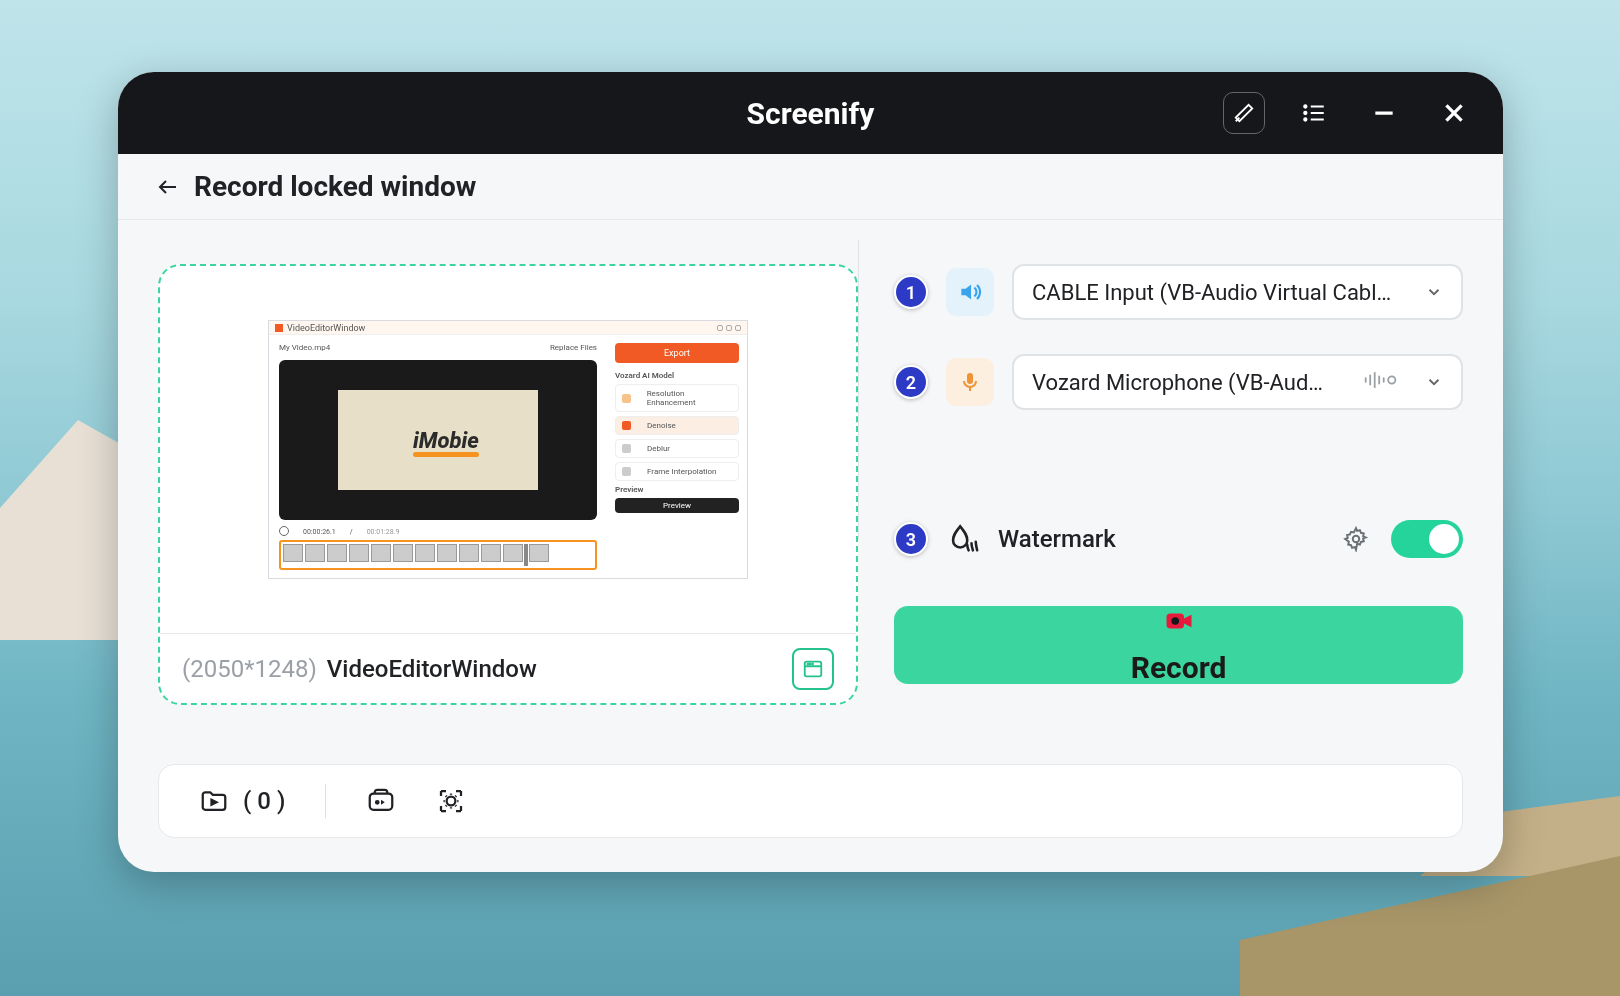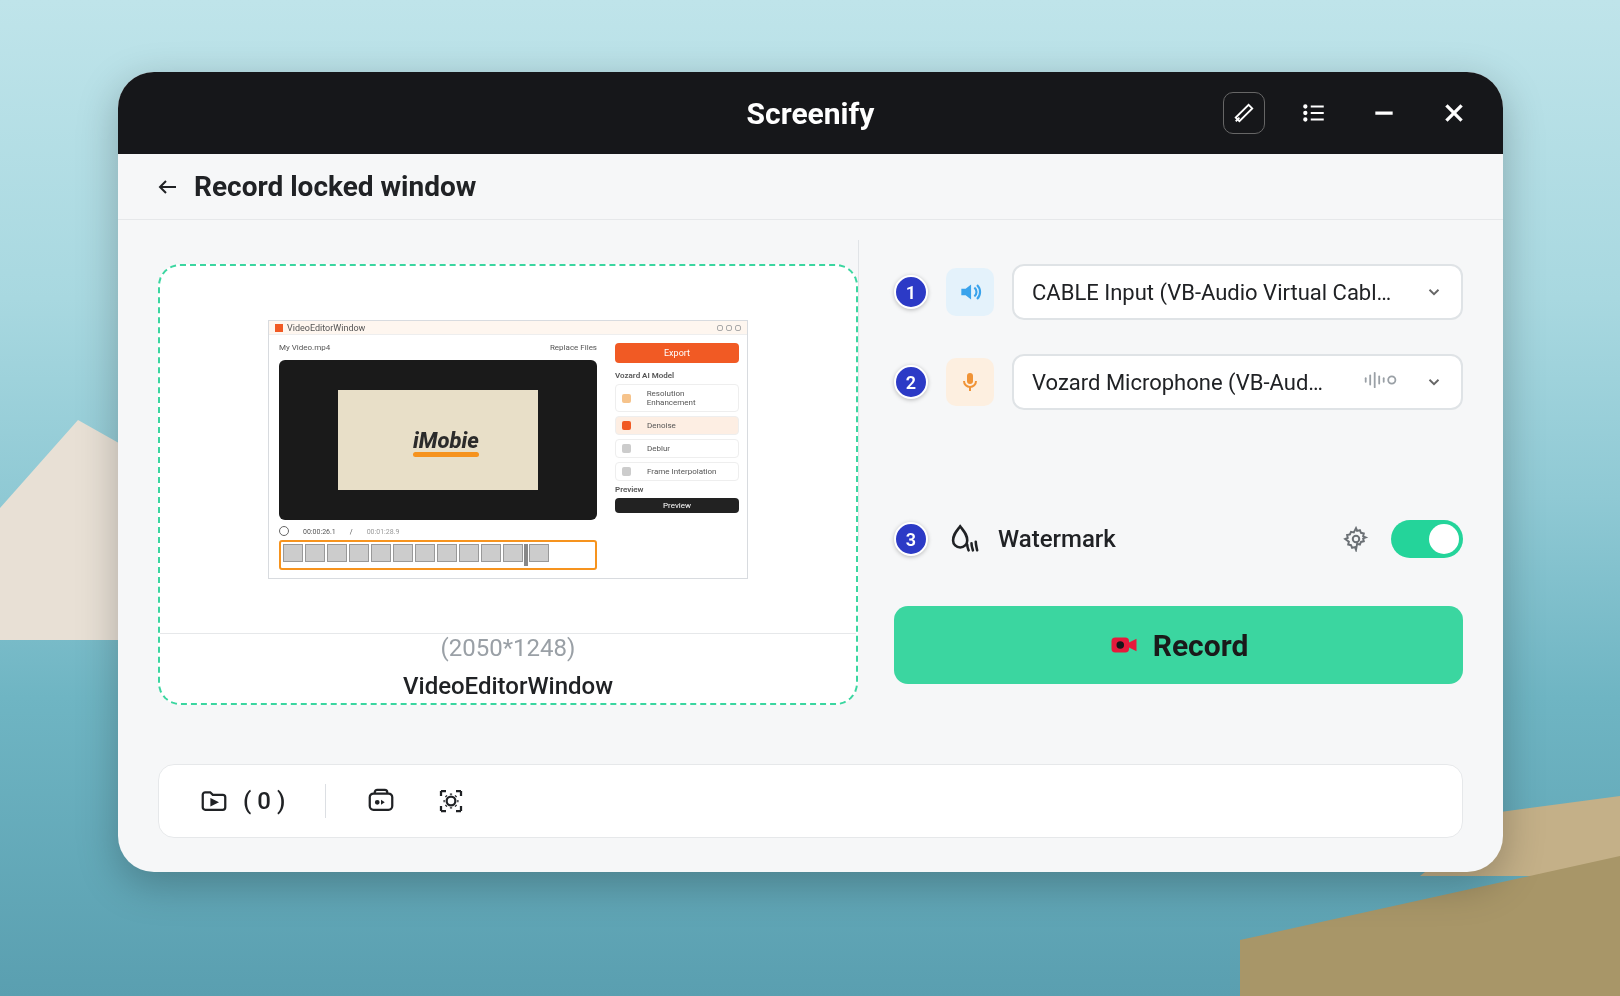--- a/index.html
+++ b/index.html
@@ -159,21 +159,20 @@
   .pi-dot{width:9px;height:9px;border-radius:2px;}
   .pi-preview{background:#222;color:#fff;text-align:center;border-radius:4px;padding:3px 0;font-size:8px;}
 
   .preview-footer {
     border-top: 1px solid #e6e8ea;
     height: 70px;
     display: flex;
     align-items: center;
     padding: 0 22px;
     gap: 10px;
-    flex-direction: column;
   }
   .dim-text { font-size: 24px; color: #9aa0a6; }
   .winname-text { font-size: 24px; color: #202225; font-weight: 500; }
   .window-icon-btn {
     margin-left: auto;
     width: 42px; height: 42px;
     display:flex;align-items:center;justify-content:center;
     border:2px solid #24c28f;border-radius:8px;color:#24c28f;
     cursor:pointer;
   }
@@ -214,20 +213,21 @@
     width:72px;height:38px;background:#24d49a;border-radius:20px;position:relative;cursor:pointer;
   }
   .toggle::after{
     content:"";position:absolute;right:4px;top:4px;width:30px;height:30px;background:#fff;border-radius:50%;
   }
 
   .record-btn{
     width:100%;height:78px;background:#3bd6a0;border-radius:14px;
     display:flex;align-items:center;justify-content:center;gap:14px;
     cursor:pointer;
+    flex-direction:column;
   }
   .record-btn .rec-icon{width:30px;height:30px;color:#e61a3c;}
   .record-text{font-size:30px;font-weight:700;color:#1a1a1a;}
 
   .bottom-bar{
     position:absolute;
     left:40px;right:40px;bottom:34px;
     height:74px;background:#fff;border:1px solid #e6e8ea;border-radius:16px;
     display:flex;align-items:center;padding:0 40px;gap:40px;
   }

